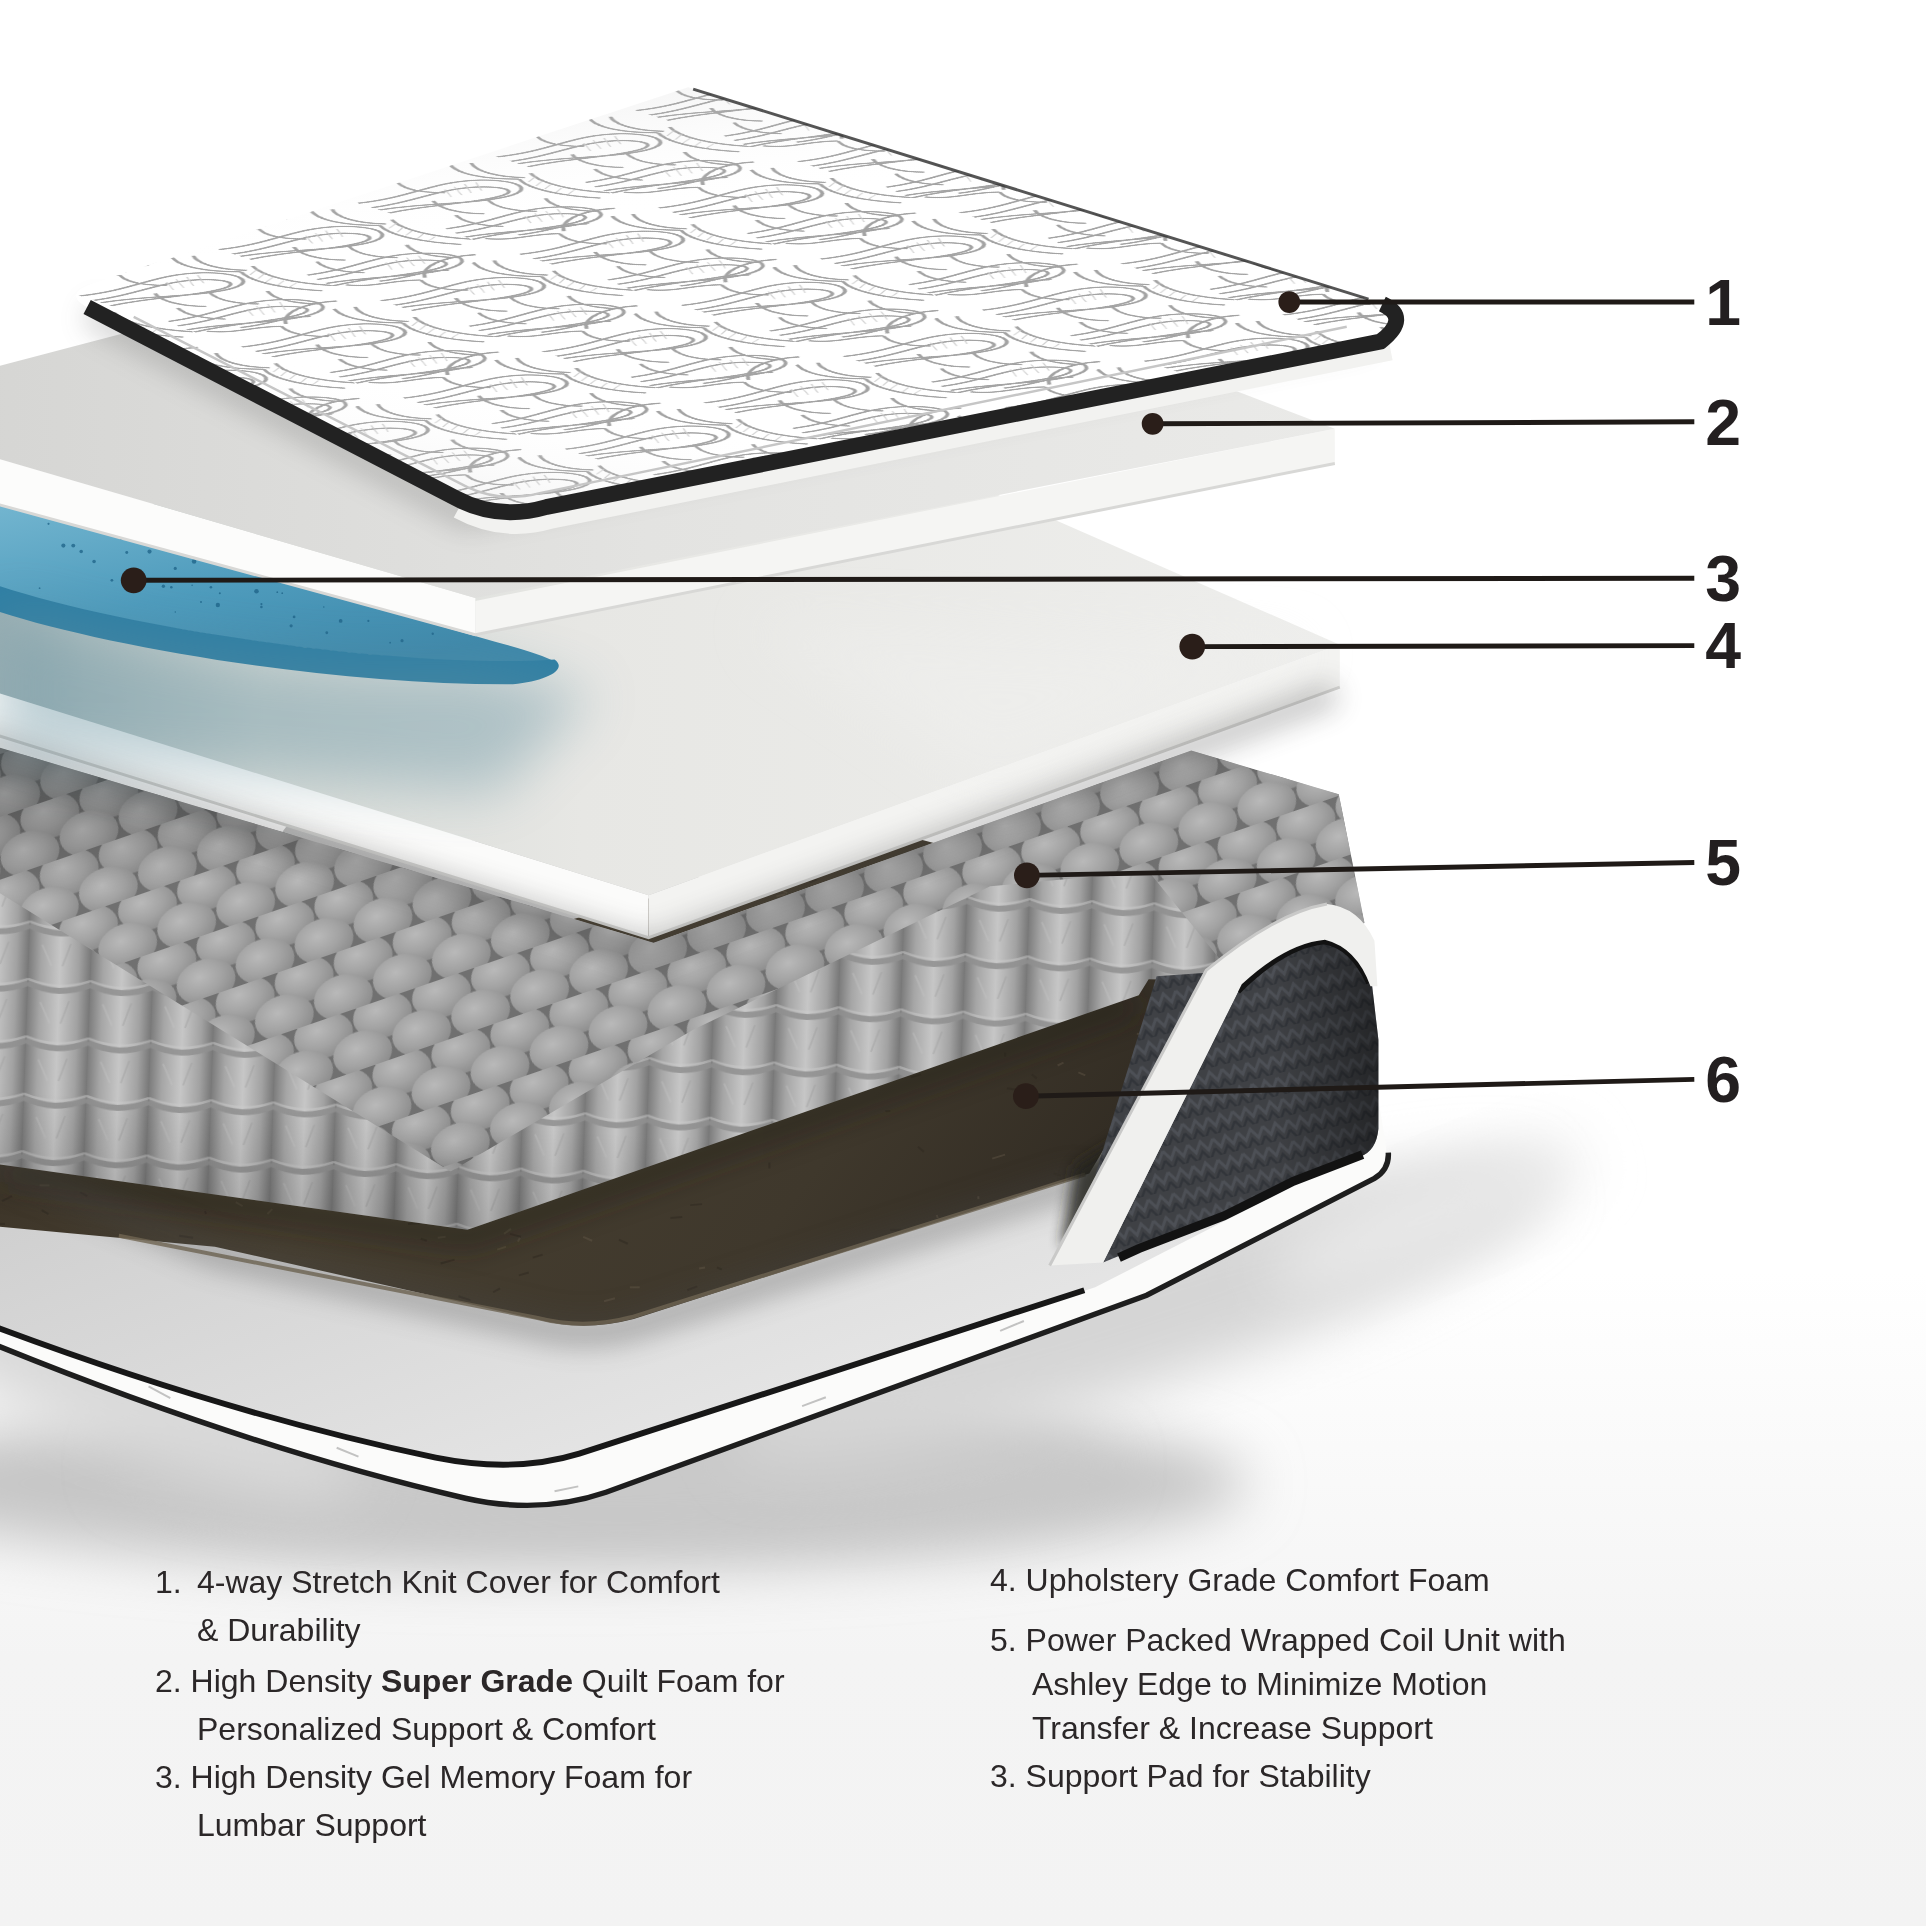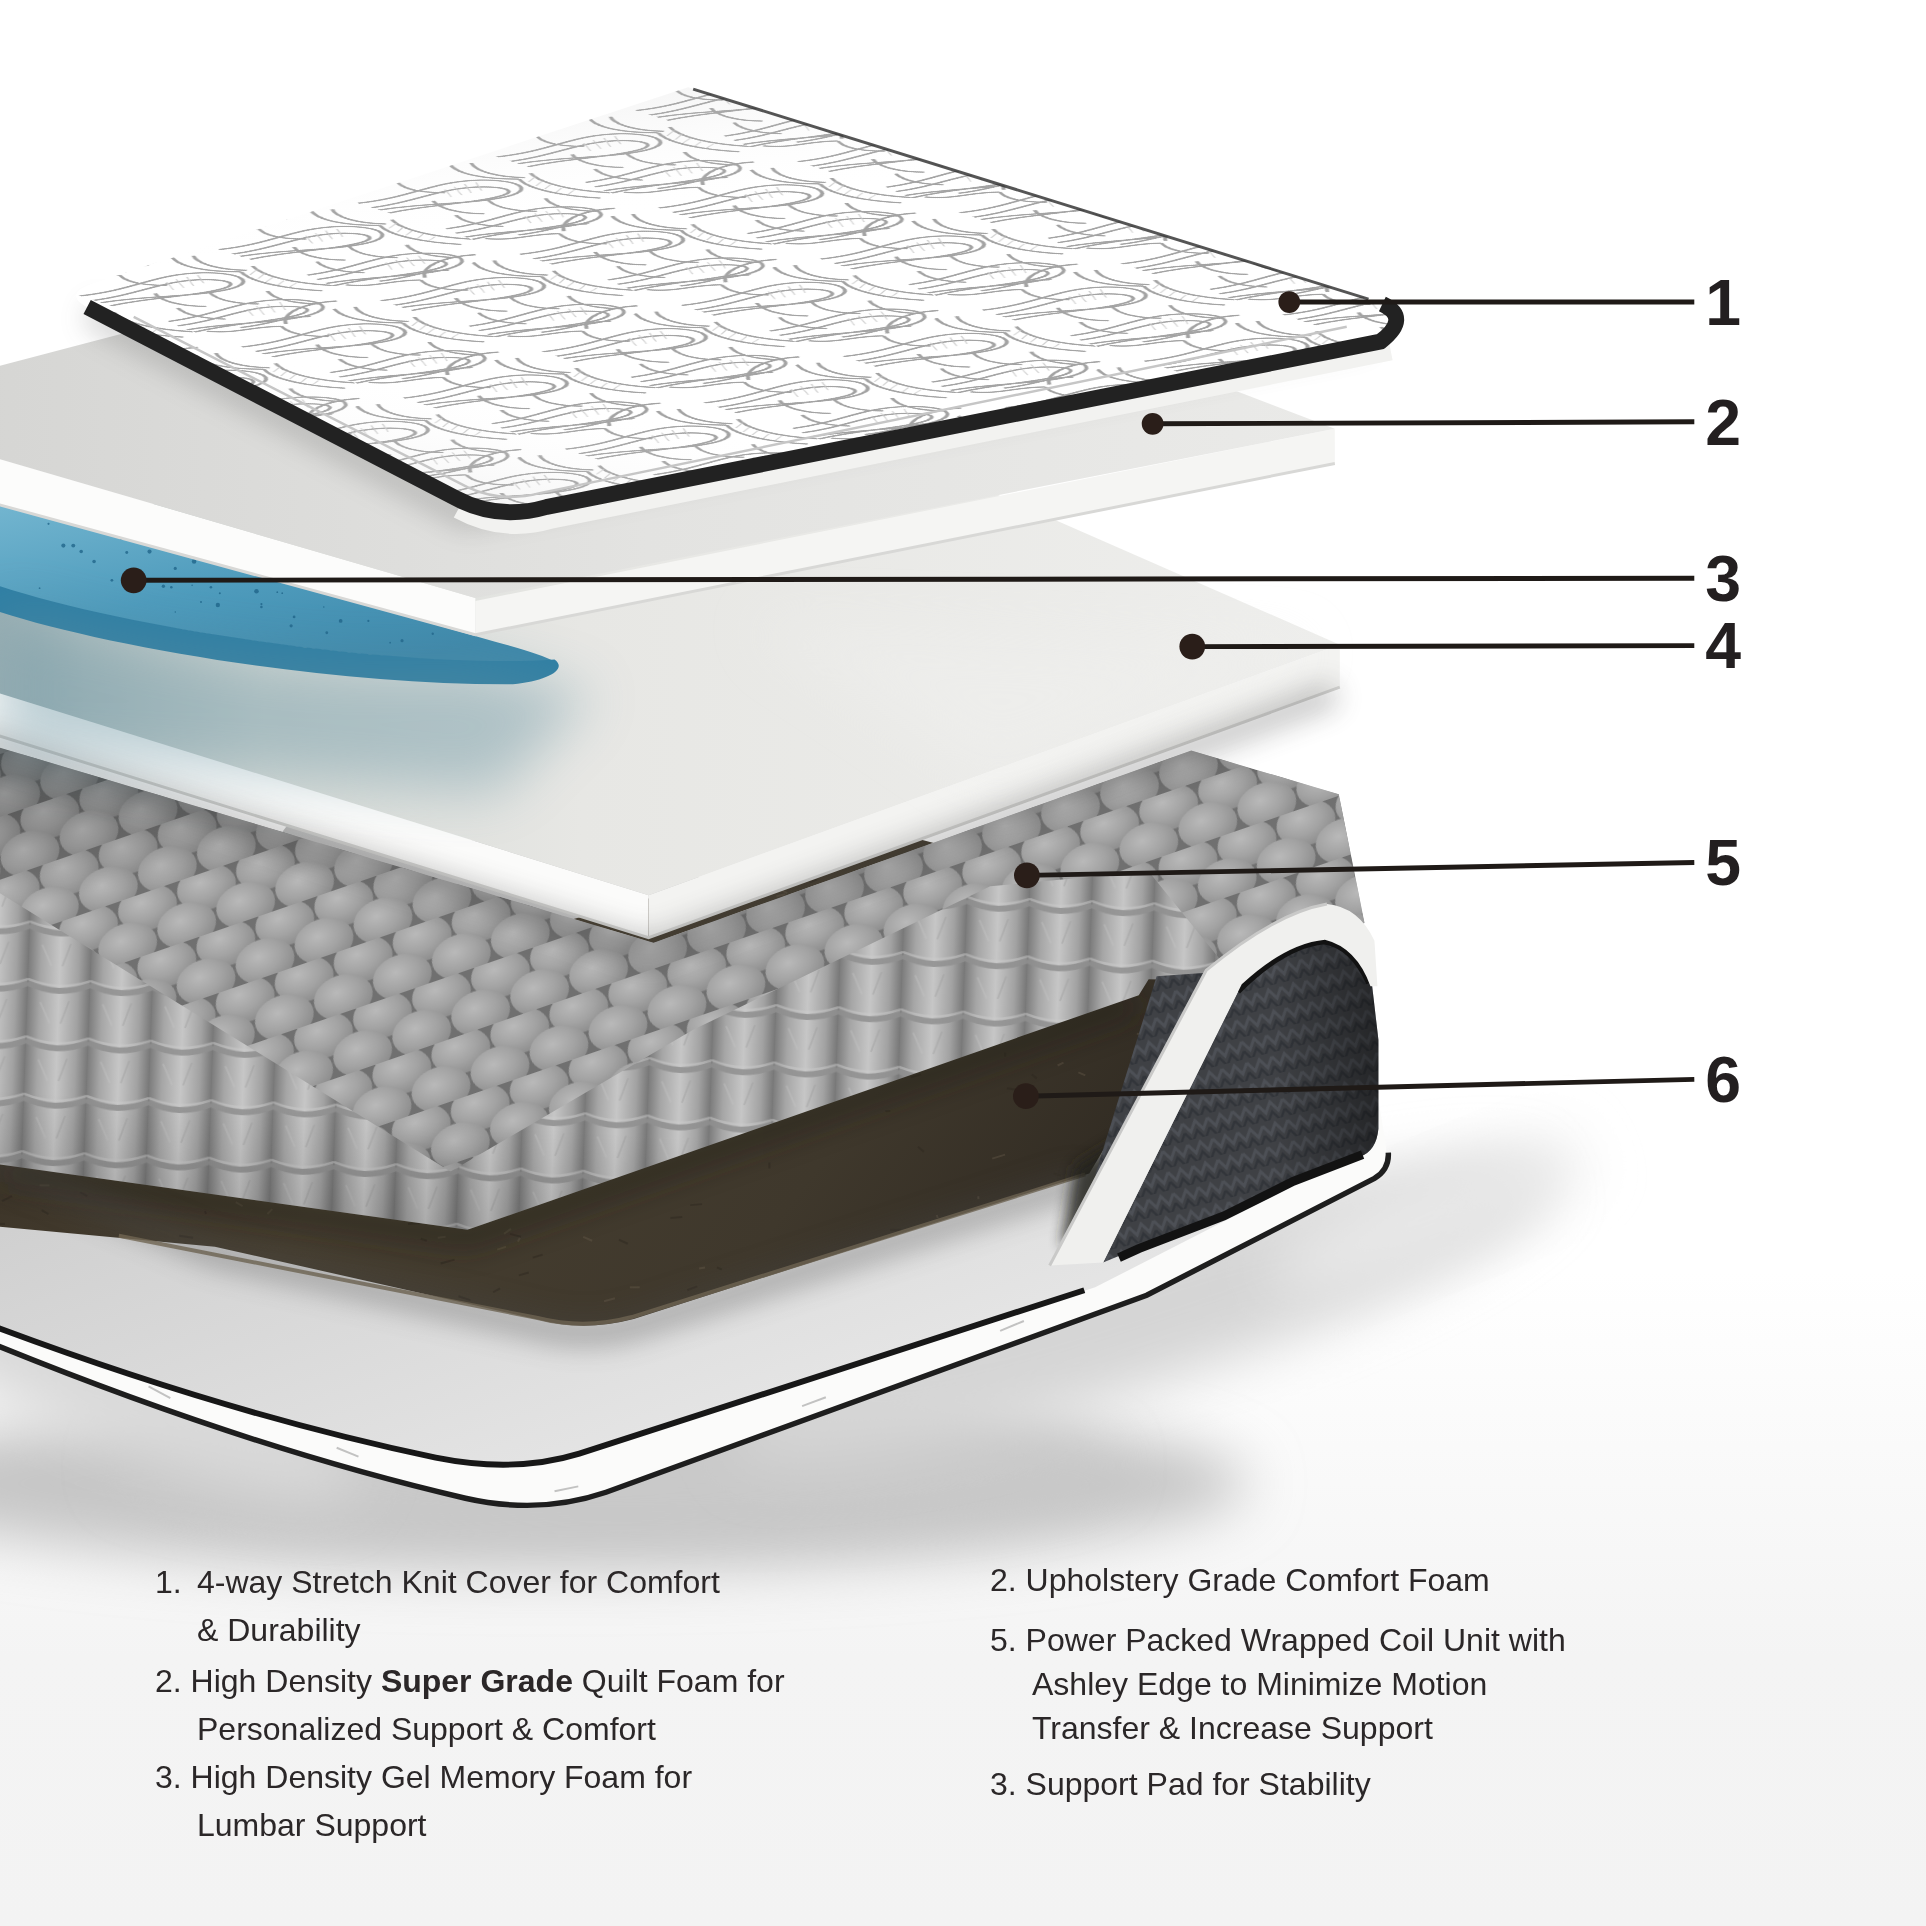--- a/index.html
+++ b/index.html
@@ -542,18 +542,18 @@
 <text x="1722" y="894">5</text>
 <text x="1722" y="1113">6</text>
 </g>
 </svg>
 <div class="leg" style="left:155px; top:1558px;">
   <div class="item" style="margin-bottom:3px;">1. &nbsp;4-way Stretch Knit Cover for Comfort<br>&amp; Durability</div>
   <div class="item" style="margin-bottom:0px;">2. High Density <b>Super Grade</b> Quilt Foam for<br>Personalized Support &amp; Comfort</div>
   <div class="item">3. High Density Gel Memory Foam for<br>Lumbar Support</div>
 </div>
 <div class="leg" style="left:990px; top:1558px; line-height:44px;">
-  <div class="item" style="margin-bottom:16px;">2. Upholstery Grade Comfort Foam</div>
-  <div class="item" style="margin-bottom:12px;">5. Power Packed Wrapped Coil Unit with<br>Ashley Edge to Minimize Motion<br>Transfer &amp; Increase Support</div>
+  <div class="item" style="margin-bottom:16px;">4. Upholstery Grade Comfort Foam</div>
+  <div class="item" style="margin-bottom:4px;">5. Power Packed Wrapped Coil Unit with<br>Ashley Edge to Minimize Motion<br>Transfer &amp; Increase Support</div>
   <div class="item">3. Support Pad for Stability</div>
 </div>
 </div>
 
 
 </body></html>

